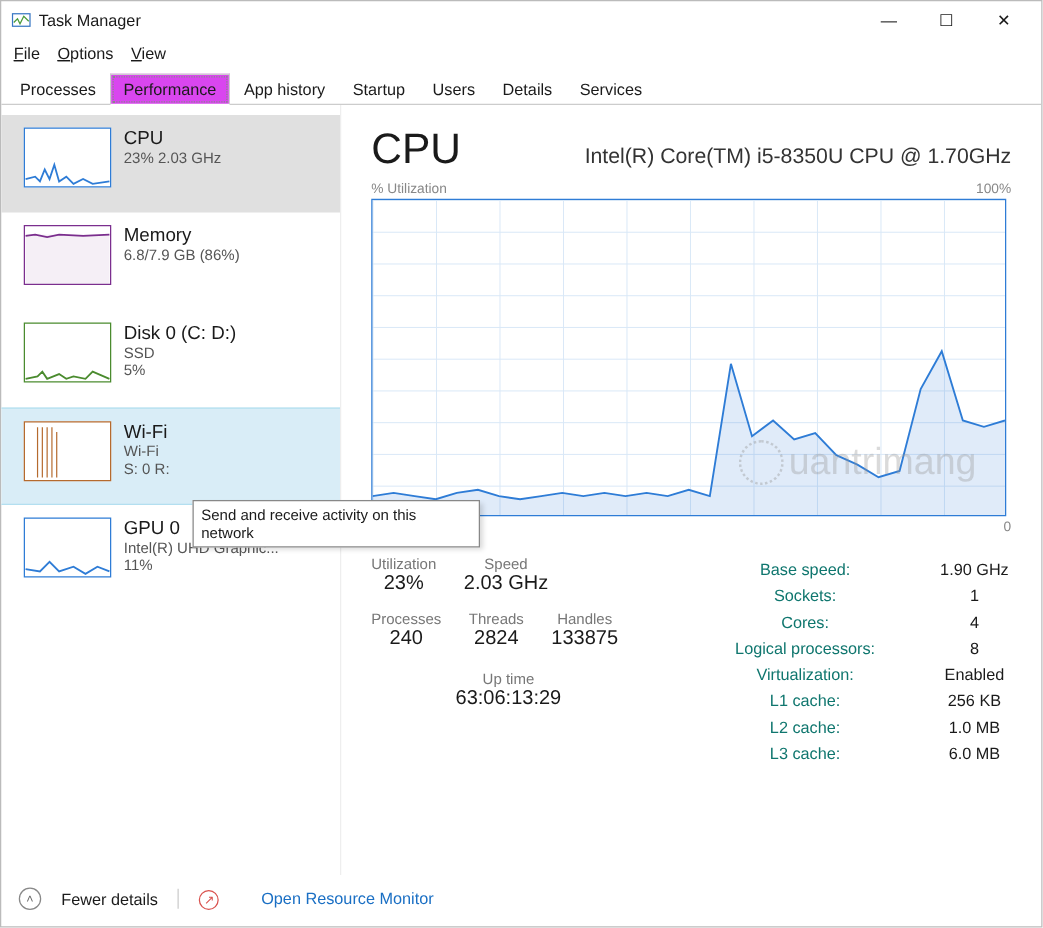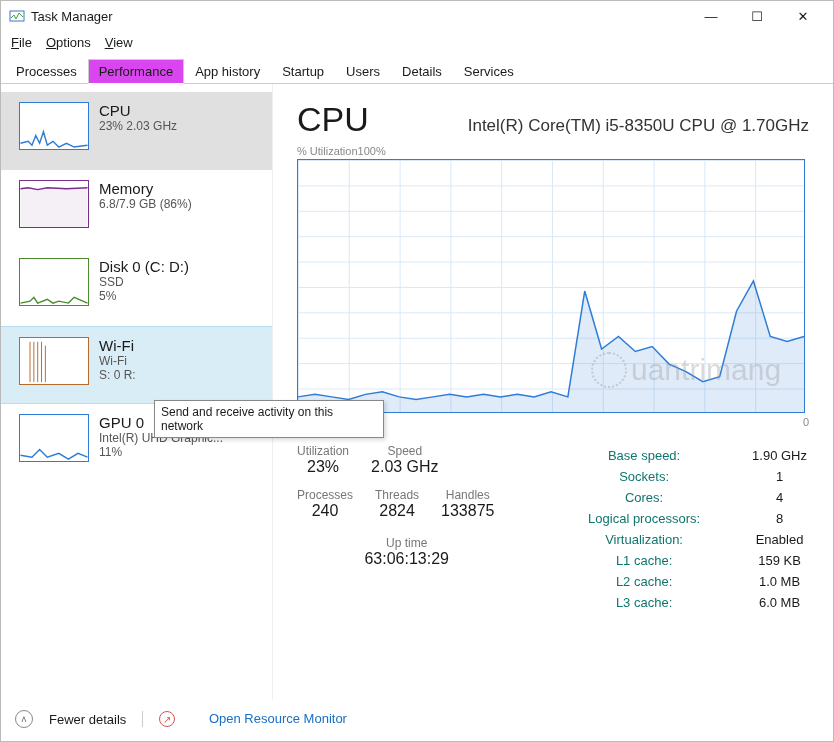--- a/index.html
+++ b/index.html
@@ -86,21 +86,21 @@
   .side-text .side-title { font-size: 15px; font-weight: 400; }
   .side-text .side-sub { font-size: 12px; color: #555; }
   .main {
     flex: 1;
     padding: 16px 24px 10px 24px;
     position: relative;
   }
   .main-header { display:flex; align-items:baseline; justify-content:space-between; }
   .main-header h1 { font-size: 34px; font-weight: 400; }
   .main-header .cpu-name { font-size: 17px; color:#333; }
-  .chart-labels { display:flex; font-size:11px; color:#888; margin-top:6px; }
+  .chart-labels { display:flex; justify-content:space-between; font-size:11px; color:#888; margin-top:6px; }
   .chart-area {
     width: 508px; height: 254px;
     border: 1px solid #2e7cd6;
     margin-top: 2px;
     position: relative;
     background-image:
       linear-gradient(#d9e8f7 1px, transparent 1px),
       linear-gradient(90deg, #d9e8f7 1px, transparent 1px);
     background-size: 50.8px 25.4px;
   }
@@ -327,21 +327,21 @@
           <tr>
                 <td>Logical processors:</td>
                 <td>8</td>
               </tr>
           <tr>
                 <td>Virtualization:</td>
                 <td>Enabled</td>
               </tr>
           <tr>
                 <td>L1 cache:</td>
-                <td>159 KB</td>
+                <td>256 KB</td>
               </tr>
           <tr>
                 <td>L2 cache:</td>
                 <td>1.0 MB</td>
               </tr>
           <tr>
                 <td>L3 cache:</td>
                 <td>6.0 MB</td>
               </tr>
         </tbody>

